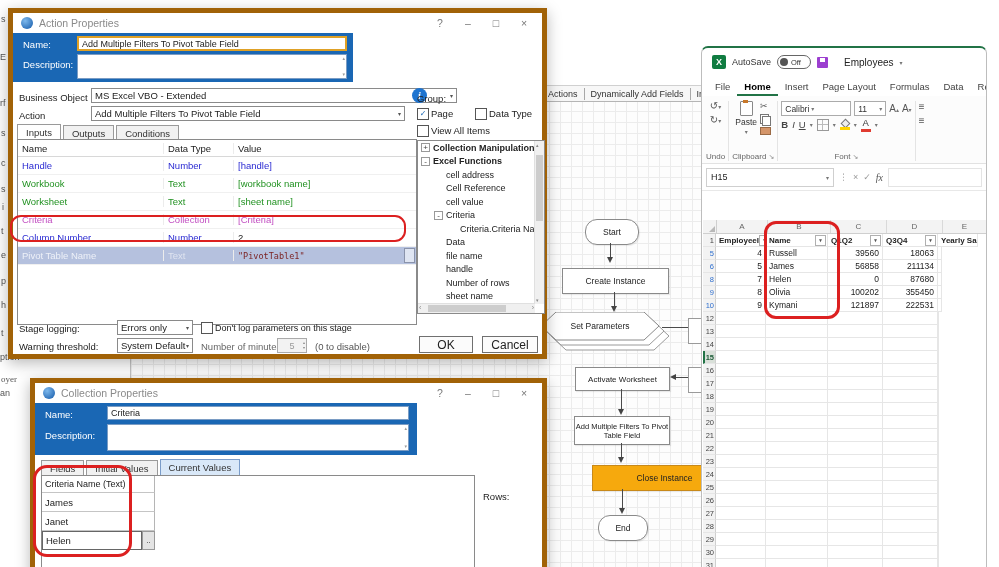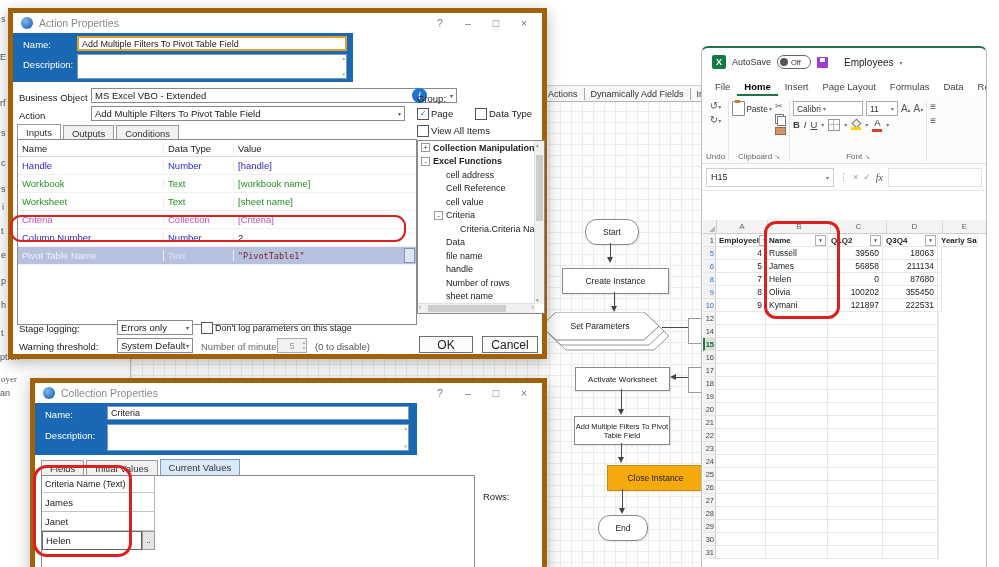--- a/index.html
+++ b/index.html
@@ -15,21 +15,21 @@
   .bptab{padding:1px 6px;white-space:nowrap;}
   .bptab + .bptab{border-left:1px solid #a8a8a8;}
   .frag{font-size:9px;color:#555;z-index:0;white-space:nowrap;}
 
   
   .node{position:absolute;border:1px solid #8a8a8a;background:#fff;font-size:8.5px;color:#222;display:flex;align-items:center;justify-content:center;text-align:right;z-index:1;box-shadow:1px 1px 1px rgba(0,0,0,.08);}
   #n-start{left:585px;top:219px;width:52px;height:24px;border-radius:12px;}
   #n-create{left:562px;top:268px;width:105px;height:24px;}
   #n-activate{left:575px;top:367px;width:93px;height:22px;font-size:8px;}
   #n-addf{left:574px;top:416px;width:94px;height:27px;font-size:7.5px;line-height:1.2;flex-direction:column;}
-  #n-close{left:607px;top:465px;width:95px;height:24px;background:#f6a90d;border-color:#c8891a;}
+  #n-close{left:592px;top:465px;width:95px;height:24px;background:#f6a90d;border-color:#c8891a;padding-left:24px;}
   #n-end{left:598px;top:515px;width:48px;height:24px;border-radius:12px;}
   .sliver{position:absolute;border:1px solid #9a9a9a;background:#fff;z-index:1;}
   #sl1{left:688px;top:318px;width:16px;height:24px;}
   #sl2{left:688px;top:367px;width:16px;height:24px;}
   .vline{position:absolute;width:1px;background:#4a4a4a;z-index:1;}
   .hline{position:absolute;height:1px;background:#4a4a4a;z-index:1;}
   .ah{position:absolute;width:0;height:0;z-index:1;}
   .ah-d{border-left:3.5px solid transparent;border-right:3.5px solid transparent;border-top:6px solid #444;}
   .ah-r{border-top:3.5px solid transparent;border-bottom:3.5px solid transparent;border-left:6px solid #444;}
   .ah-l{border-top:3.5px solid transparent;border-bottom:3.5px solid transparent;border-right:6px solid #444;}
@@ -246,21 +246,21 @@
           <span class="ico"><span>↺</span><span class="tiny">▾</span></span>
           <span class="ico"><span>↻</span><span class="tiny">▾</span></span>
         </div>
         <div class="grp-label">
             <span>Undo</span>
           </div>
       </div>
       <div class="vsep"></div>
       <div class="grp">
         <div class="grp-body" style="padding-top:2px">
-          <div style="display:flex;flex-direction:row;align-items:center;gap:1px">
+          <div style="display:flex;flex-direction:column;align-items:center;gap:1px">
             <div class="clip">
                 <span class="clasp"></span>
               </div>
             <span style="font-size:8.5px;color:#333">Paste</span>
             <span class="tiny">▾</span>
           </div>
           <div style="display:flex;flex-direction:column;gap:3px;padding-top:1px">
             <span class="ico" style="font-size:9px">✂</span>
             <div class="copyico">
                 <span class="c1"></span>
@@ -422,20 +422,28 @@
 
       <div class="xrow">
           <div class="rn">12</div>
           <div class="cell wA"></div>
           <div class="cell wB"></div>
           <div class="cell wC"></div>
           <div class="cell wD"></div>
           <div class="cell wE"></div>
         </div>
           <div class="xrow">
+          <div class="rn">13</div>
+          <div class="cell wA"></div>
+          <div class="cell wB"></div>
+          <div class="cell wC"></div>
+          <div class="cell wD"></div>
+          <div class="cell wE"></div>
+        </div>
+          <div class="xrow">
           <div class="rn">14</div>
           <div class="cell wA"></div>
           <div class="cell wB"></div>
           <div class="cell wC"></div>
           <div class="cell wD"></div>
           <div class="cell wE"></div>
         </div>
           <div class="xrow">
           <div class="rn sel">15</div>
           <div class="cell wA"></div>

